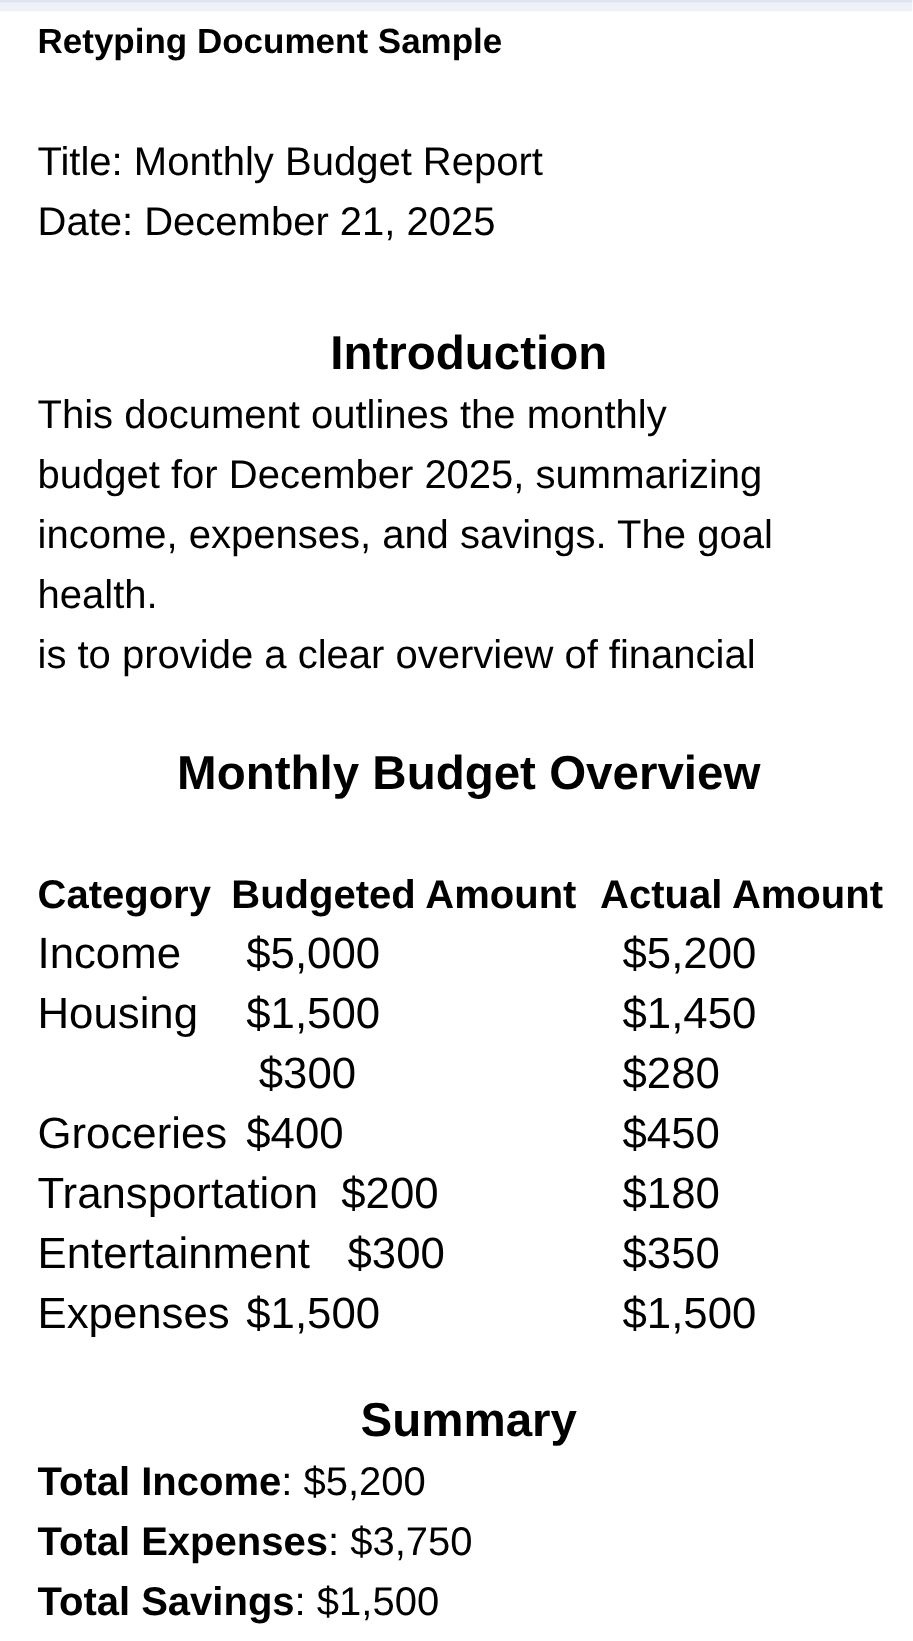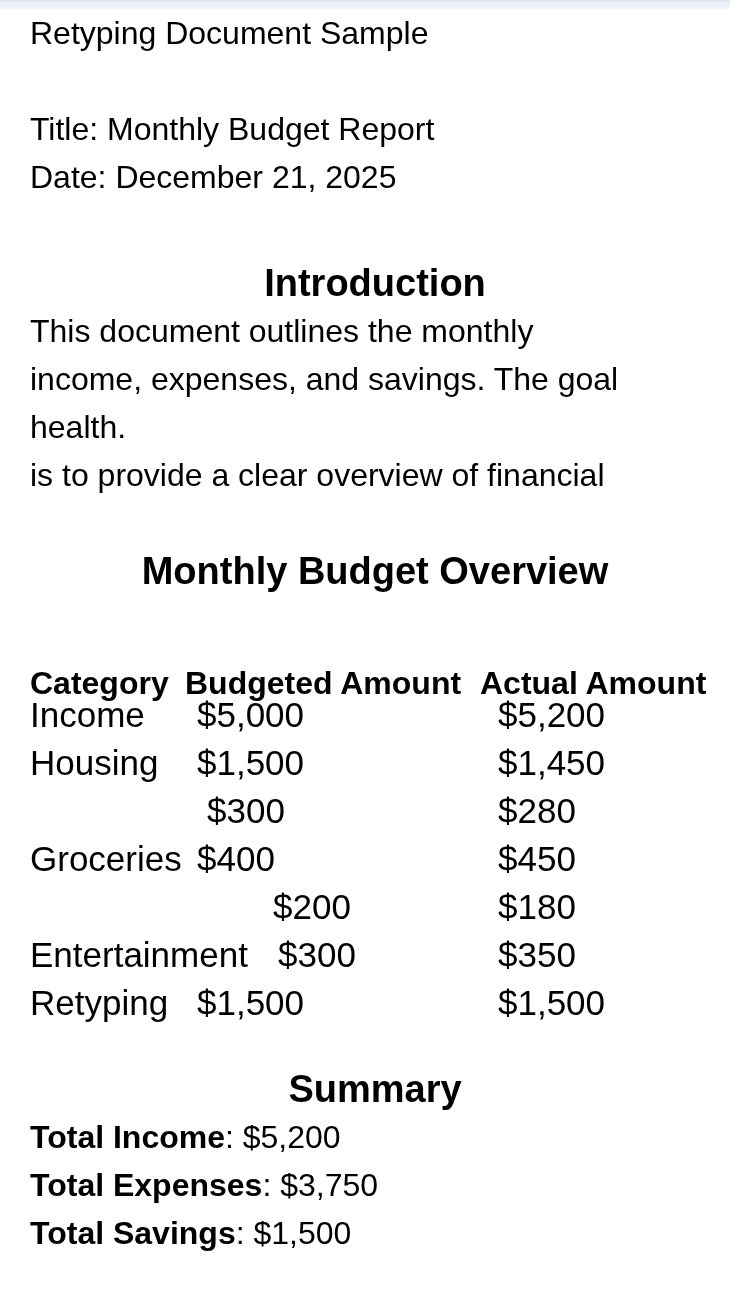--- a/index.html
+++ b/index.html
@@ -8,28 +8,28 @@
     background:#ffffff;color:#000000;
     font-family:"Liberation Sans", sans-serif;
     -webkit-font-smoothing:antialiased;
   }
   .top-strip{
     height:9px;background:#eef2f8;
     border-top:2px solid #dfe5ee;box-sizing:border-box;
   }
   .doc{padding:0 10px 0 30px;}
   .line{font-size:32px;line-height:48px;height:48px;white-space:pre;}
-  .h1{font-size:32px;font-weight:400;line-height:48px;height:48px;white-space:pre;}
+  .h1{font-size:28px;font-weight:700;line-height:48px;height:48px;white-space:pre;}
   .h2{font-size:38px;font-weight:700;line-height:48px;height:48px;white-space:pre;text-align:center;}
   .gap{height:48px;}
   .gap10{height:10px;}
   .gap38{height:38px;}
   
   .thead{position:relative;height:48px;font-size:32px;font-weight:700;line-height:48px;}
-  .thead span{position:absolute;top:0;white-space:pre;margin-top:16px;}
+  .thead span{position:absolute;top:0;white-space:pre;}
   .thead .h-c1{left:0;}
   .thead .h-c2{left:155px;}
   .thead .h-c3{left:450px;text-align:right;}
   .trow{position:relative;height:48px;font-size:35px;line-height:48px;}
   .trow span{position:absolute;top:0;white-space:pre;}
   .trow .c1{left:0;}
   .trow .c2{left:var(--c2,167px);}
   .trow .c3{left:468px;}
   .sline .lbl{font-weight:700;}
 </style>
@@ -44,20 +44,21 @@
   <div class="gap"></div>
 
   <div class="line">Title: Monthly Budget Report</div>
   <div class="line">Date: December 21, 2025</div>
   <div class="gap"></div>
   <div class="gap10"></div>
 
   <div class="h2">Introduction</div>
   <div id="intro-lines">
       <div class="line">This document outlines the monthly</div>
+      <div class="line">budget for December 2025, summarizing</div>
       <div class="line">income, expenses, and savings. The goal</div>
       <div class="line">health.</div>
       <div class="line">is to provide a clear overview of financial</div>
     </div>
   <div class="gap"></div>
 
   <div class="h2">Monthly Budget Overview</div>
   <div class="gap"></div>
 
   <div class="thead">
@@ -79,30 +80,31 @@
       <div class="trow" style="--c2: 177px;">
         <span class="c2">$300</span>
         <span class="c3">$280</span>
       </div>
       <div class="trow" style="--c2: 167px;">
         <span class="c1">Groceries</span>
         <span class="c2">$400</span>
         <span class="c3">$450</span>
       </div>
       <div class="trow" style="--c2: 243px;">
+        <span class="c1">Transportation</span>
         <span class="c2">$200</span>
         <span class="c3">$180</span>
       </div>
       <div class="trow" style="--c2: 248px;">
         <span class="c1">Entertainment</span>
         <span class="c2">$300</span>
         <span class="c3">$350</span>
       </div>
       <div class="trow" style="--c2: 167px;">
-        <span class="c1">Retyping</span>
+        <span class="c1">Expenses</span>
         <span class="c2">$1,500</span>
         <span class="c3">$1,500</span>
       </div>
     </div>
   <div class="gap38"></div>
 
   <div class="h2">Summary</div>
   <div id="summary-lines">
       <div class="line sline"><span class="lbl">Total Income</span><span>: $5,200</span></div>
       <div class="line sline"><span class="lbl">Total Expenses</span><span>: $3,750</span></div>

